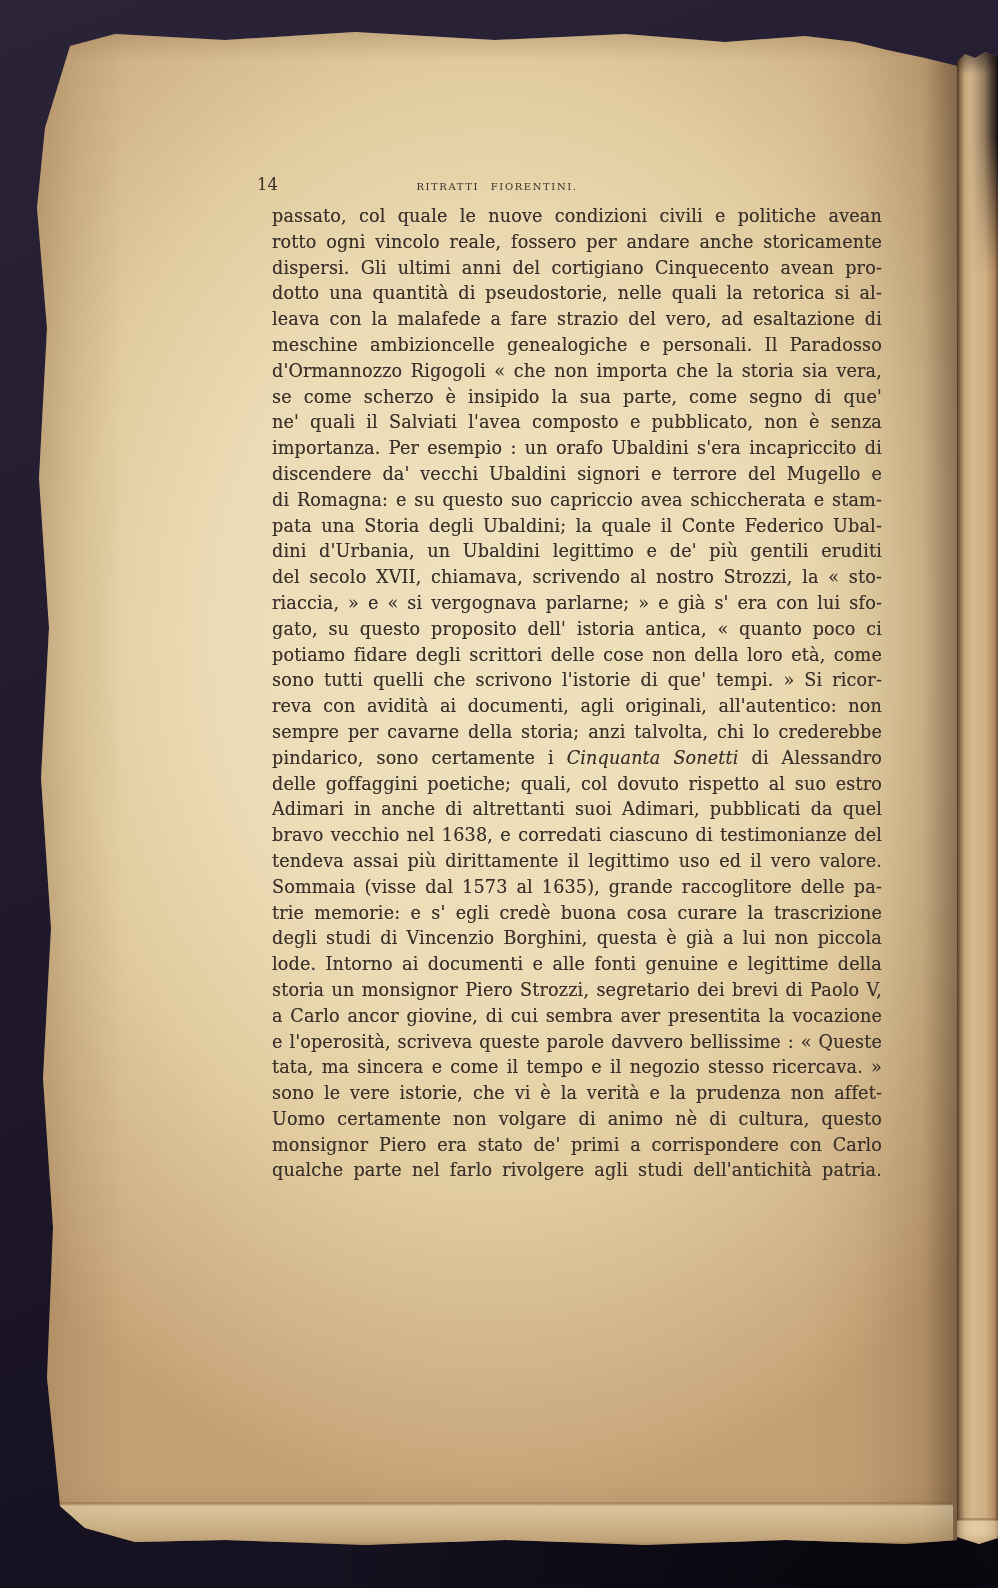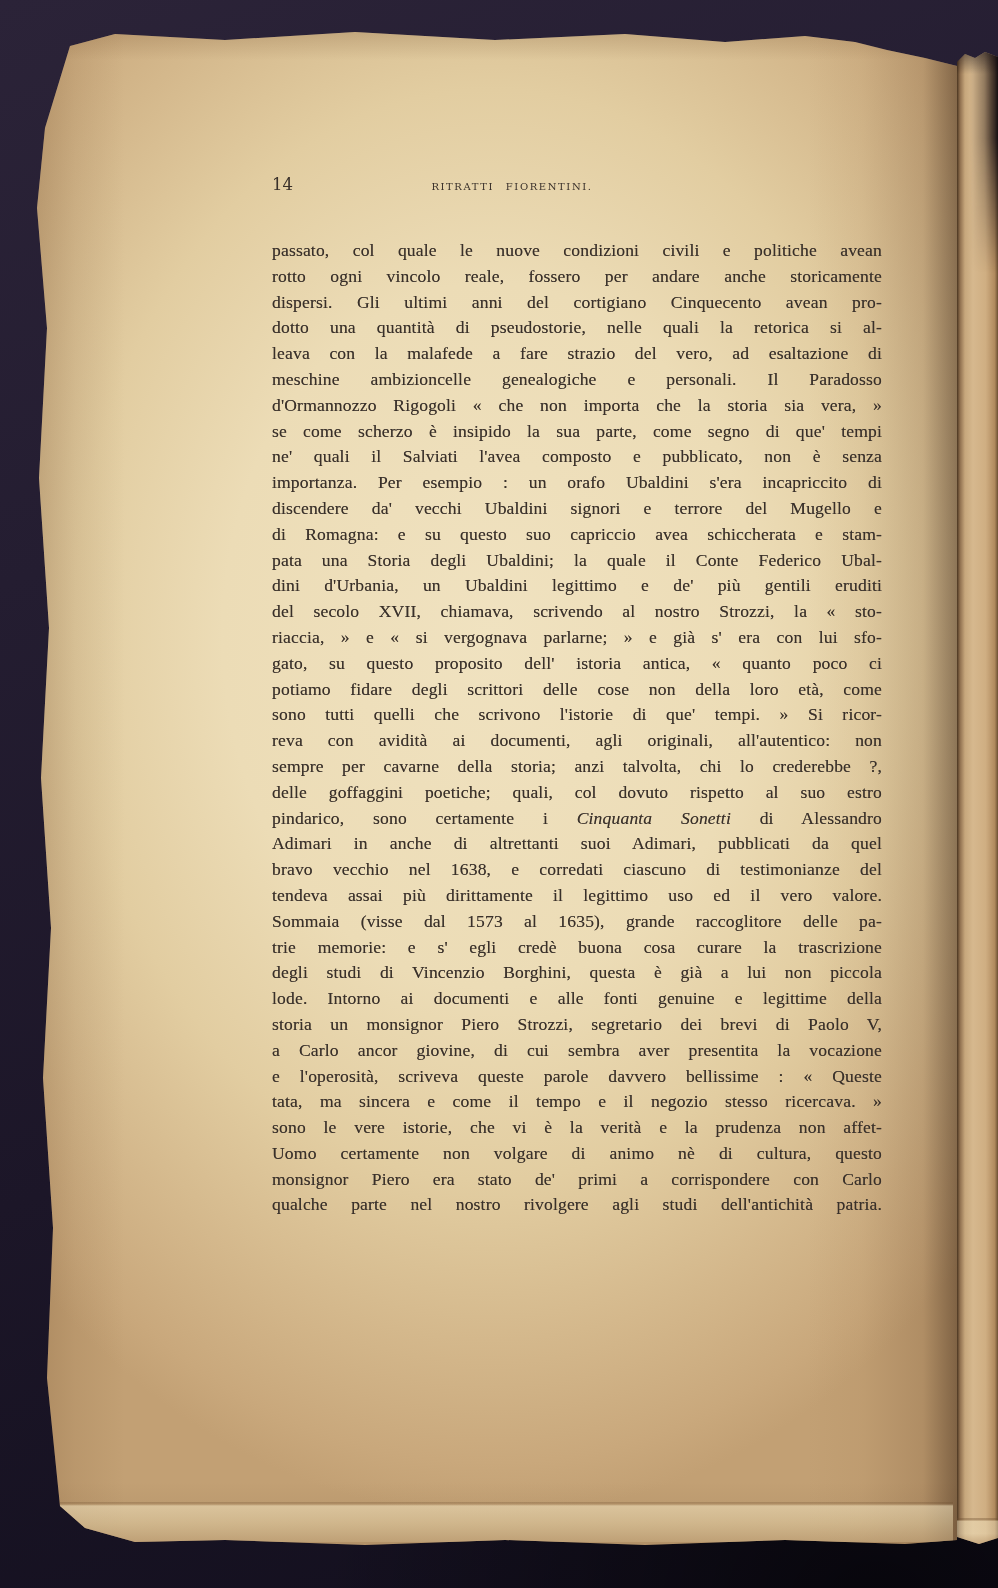--- a/index.html
+++ b/index.html
@@ -61,21 +61,21 @@
     pointer-events: none;
     background: linear-gradient(180deg,
       rgba(105,75,45,0.30) 0px, rgba(105,75,45,0.14) 2px,
       rgba(242,228,192,0.55) 4px, rgba(230,212,170,0.50) 55%,
       rgba(200,172,130,0.55) 100%);
   }
 
   
   .header {
     position: absolute;
-    left: 247px;
+    left: 232px;
     top: 147px;
     width: 610px;
     height: 22px;
     color: var(--ink, #39302a);
   }
   .page-number {
     position: absolute;
     left: 0;
     top: 0;
     font-size: 16.5px;
@@ -90,28 +90,27 @@
     line-height: 18px;
     letter-spacing: 1.6px;
     word-spacing: 7px;
     white-space: nowrap;
   }
 
   
   .text-column {
     position: absolute;
     left: 247px;
-    top: 210px;
+    top: 176px;
     width: 610px;
     color: var(--ink, #39302a);
     font-size: 17.6px;
     letter-spacing: 0.15px;
     word-spacing: 1px;
     text-shadow: 0 0 0.5px rgba(57,48,42,0.55);
-    font-family: Liberation Serif, serif;
   }
   .line {
     text-align: justify;
     text-align-last: justify;
     height: 25.8px;
     line-height: 25.8px;
     overflow: hidden;
     white-space: normal;
   }
   .line::after {
@@ -183,37 +182,37 @@
         <div class="line">di Romagna: e su questo suo capriccio avea schiccherata e stam-</div>
         <div class="line">pata una Storia degli Ubaldini; la quale il Conte Federico Ubal-</div>
         <div class="line">dini d'Urbania, un Ubaldini legittimo e de' più gentili eruditi</div>
         <div class="line">del secolo XVII, chiamava, scrivendo al nostro Strozzi, la « sto-</div>
         <div class="line">riaccia, » e « si vergognava parlarne; » e già s' era con lui sfo-</div>
         <div class="line">gato, su questo proposito dell' istoria antica, « quanto poco ci</div>
         <div class="line">potiamo fidare degli scrittori delle cose non della loro età, come</div>
         <div class="line">sono tutti quelli che scrivono l'istorie di que' tempi. » Si ricor-</div>
         <div class="line">reva con avidità ai documenti, agli originali, all'autentico: non</div>
         <div class="line">sempre per cavarne della storia; anzi talvolta, chi lo crederebbe ?,</div>
+        <div class="line">pindarico, sono certamente i <i>Cinquanta Sonetti</i> di Alessandro</div>
         <div class="line">delle goffaggini poetiche; quali, col dovuto rispetto al suo estro</div>
-        <div class="line">pindarico, sono certamente i <i>Cinquanta Sonetti</i> di Alessandro</div>
         <div class="line">Adimari in anche di altrettanti suoi Adimari, pubblicati da quel</div>
         <div class="line">bravo vecchio nel 1638, e corredati ciascuno di testimonianze del</div>
         <div class="line">tendeva assai più dirittamente il legittimo uso ed il vero valore.</div>
         <div class="line">Sommaia (visse dal 1573 al 1635), grande raccoglitore delle pa-</div>
         <div class="line">trie memorie: e s' egli credè buona cosa curare la trascrizione</div>
         <div class="line">degli studi di Vincenzio Borghini, questa è già a lui non piccola</div>
         <div class="line">lode. Intorno ai documenti e alle fonti genuine e legittime della</div>
         <div class="line">storia un monsignor Piero Strozzi, segretario dei brevi di Paolo V,</div>
         <div class="line">a Carlo ancor giovine, di cui sembra aver presentita la vocazione</div>
         <div class="line">e l'operosità, scriveva queste parole davvero bellissime : « Queste</div>
         <div class="line">tata, ma sincera e come il tempo e il negozio stesso ricercava. »</div>
         <div class="line">sono le vere istorie, che vi è la verità e la prudenza non affet-</div>
         <div class="line">Uomo certamente non volgare di animo nè di cultura, questo</div>
         <div class="line">monsignor Piero era stato de' primi a corrispondere con Carlo</div>
-        <div class="line">qualche parte nel nostro rivolgere agli studi dell'antichità patria.</div>
+        <div class="line">qualche parte nel farlo rivolgere agli studi dell'antichità patria.</div>
       </div>
 
     <div class="page-bottom-edge"></div>
   </div>
 
   <div class="facing-page-edge">
     <div class="facing-top-shadow"></div>
     <div class="facing-bottom-edge"></div>
   </div>
 

